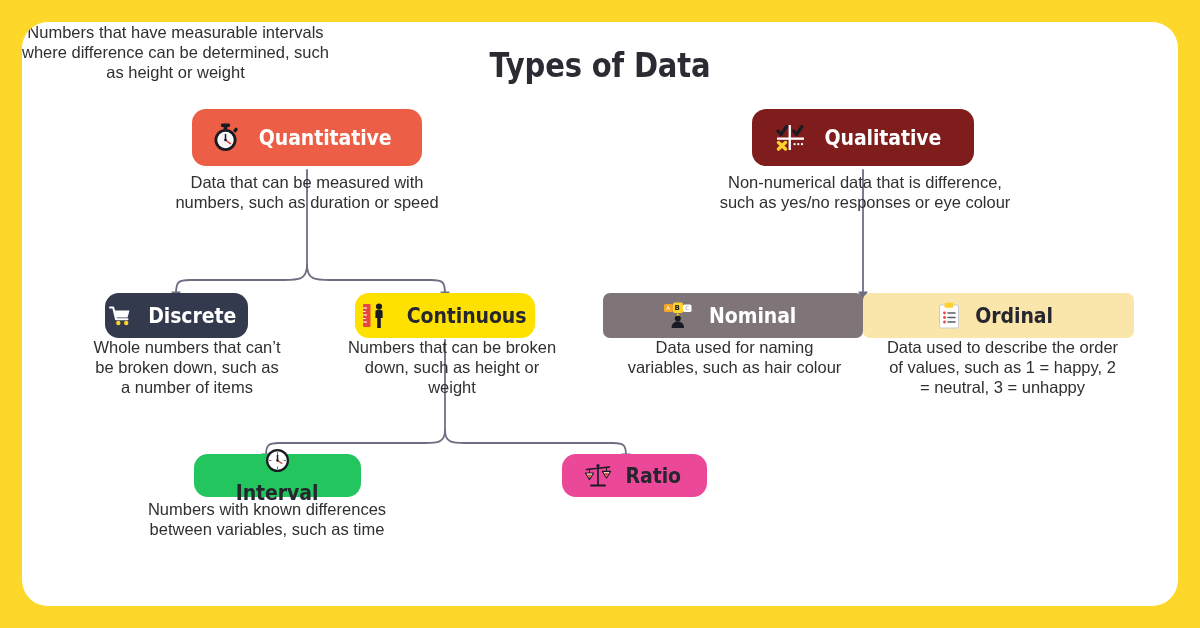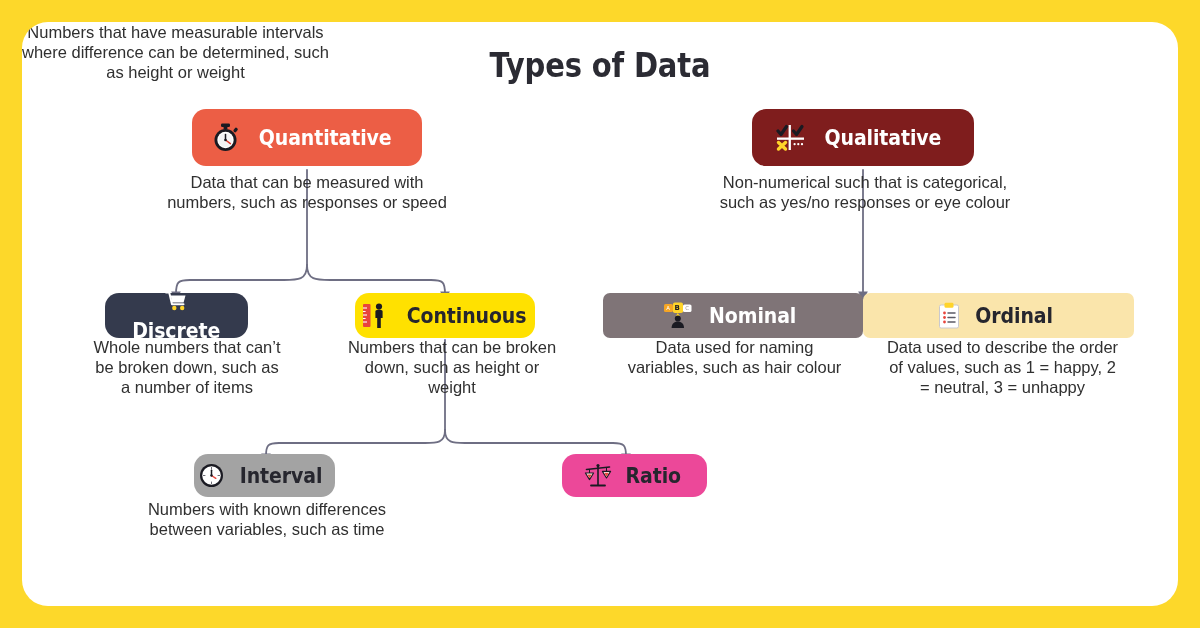--- a/index.html
+++ b/index.html
@@ -86,21 +86,20 @@
 
   #badge-qualitative {
     left: 730px; top: 87px; width: 222px; height: 57px;
     background: #7f1d1d;
   }
   #badge-qualitative .label { color: #FFFFFF; }
 
   #badge-discrete {
     left: 83px; top: 271px; width: 143px; height: 45px;
     background: #343A4D;
-    flex-direction: column;
   }
   #badge-discrete .label { color: #FFFFFF; }
 
   #badge-continuous {
     left: 333px; top: 271px; width: 180px; height: 45px;
     background: #FFE100;
     padding-left: 8px;
   }
   #badge-continuous .label { color: #26262E; }
 
@@ -113,22 +112,23 @@
 
   #badge-ordinal {
     left: 841px; top: 271px; width: 271px; height: 45px;
     background: #FAE5AB;
     border-radius: 7px;
     justify-content: center;
   }
   #badge-ordinal .label { color: #26262E; }
 
   #badge-interval {
-    left: 172px; top: 432px; width: 141px; height: 43px;
-    background: #a3a3a3;
+    left: 172px; top: 432px; width: 167px; height: 43px;
+    background: #22c55e;
+    flex-direction: column;
   }
   #badge-interval .label { color: #26262E; }
 
   #badge-ratio {
     left: 540px; top: 432px; width: 145px; height: 43px;
     background: #ec4899;
   }
   #badge-ratio .label { color: #26262E; }
 
   
@@ -191,40 +191,40 @@
           <circle cx="13.5" cy="17" r="7" fill="#F4F4F6"></circle>
           <path d="M13.5,17 L18.4,20.6" stroke="#E0392B" stroke-width="1.5" stroke-linecap="round" fill="none"></path>
           <path d="M13.5,17 L13.5,11.4" stroke="#1A1A22" stroke-width="1.5" stroke-linecap="round" fill="none"></path>
           <circle cx="13.5" cy="17" r="1.3" fill="#1A1A22"></circle>
           <rect x="22" y="4.6" width="3.2" height="4.8" rx="1.4" fill="#1A1A22" transform="rotate(38 23.6 7)"></rect>
         </svg>
       </span>
       <span class="label">Quantitative</span>
     </div>
     <div class="desc" id="desc-quantitative">Data that can be measured with
-numbers, such as responses or speed</div>
+numbers, such as duration or speed</div>
 
     <div class="badge" id="badge-qualitative">
       <span class="ico">
         <svg width="30" height="29" viewBox="0 0 30 29">
           <rect x="12.6" y="2" width="2.3" height="25" fill="#FFFFFF"></rect>
           <rect x="1" y="14.5" width="27" height="2.3" fill="#FFFFFF"></rect>
           <path d="M2,8 L5,11.5 L10.5,3.5" stroke="#1A1A22" stroke-width="3.2" fill="none" stroke-linecap="round" stroke-linejoin="round"></path>
           <path d="M17.5,8 L20.5,11.5 L26,3.5" stroke="#1A1A22" stroke-width="3.2" fill="none" stroke-linecap="round" stroke-linejoin="round"></path>
           <path d="M2.5,19.5 L9.5,26 M9.5,19.5 L2.5,26" stroke="#FFD42A" stroke-width="3.4" stroke-linecap="round"></path>
           <g fill="#FFFFFF">
             <rect x="17.5" y="20" width="2.2" height="2.2" rx="1"></rect>
             <rect x="21.2" y="20" width="2.2" height="2.2" rx="1"></rect>
             <rect x="24.9" y="20" width="2.2" height="2.2" rx="1"></rect>
           </g>
         </svg>
       </span>
       <span class="label">Qualitative</span>
     </div>
-    <div class="desc" id="desc-qualitative">Non-numerical such that is categorical,
+    <div class="desc" id="desc-qualitative">Non-numerical data that is difference,
 such as yes/no responses or eye colour</div>
 
     <div class="badge" id="badge-discrete">
       <span class="ico">
         <svg width="23" height="21" viewBox="0 0 23 21">
           <path d="M1,2.5 L4.2,2.5 L7,14.2 L18.5,14.2" stroke="#FFFFFF" stroke-width="2" fill="none" stroke-linecap="round" stroke-linejoin="round"></path>
           <path d="M5.6,5.6 L20.5,5.6 L18.6,12.4 L7.2,12.4 Z" fill="#FFFFFF"></path>
           <circle cx="9.3" cy="18" r="2.2" fill="#FFD42A"></circle>
           <circle cx="17.2" cy="18" r="2.2" fill="#FFD42A"></circle>
         </svg>

